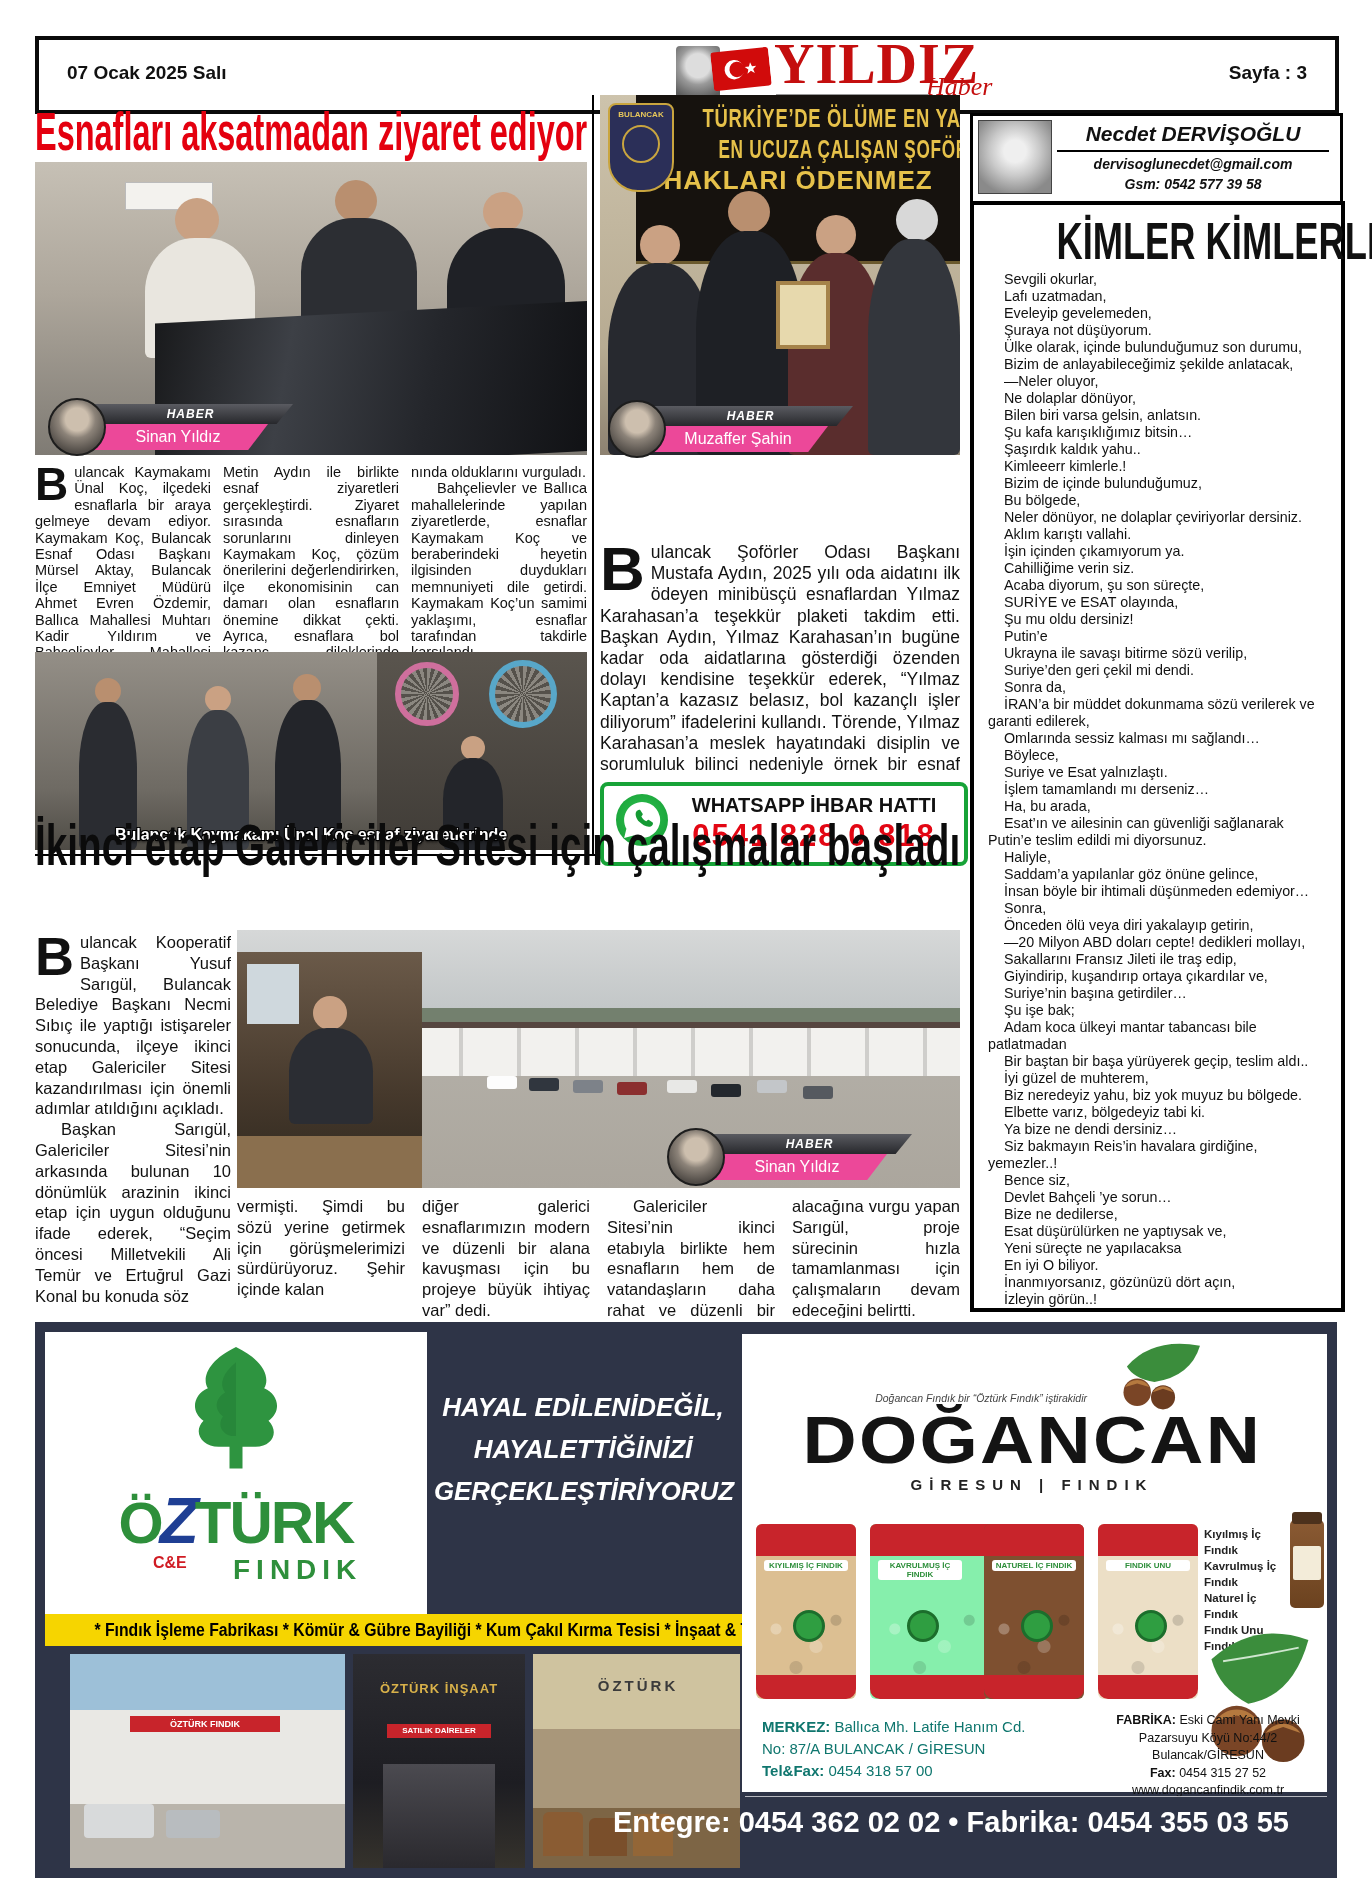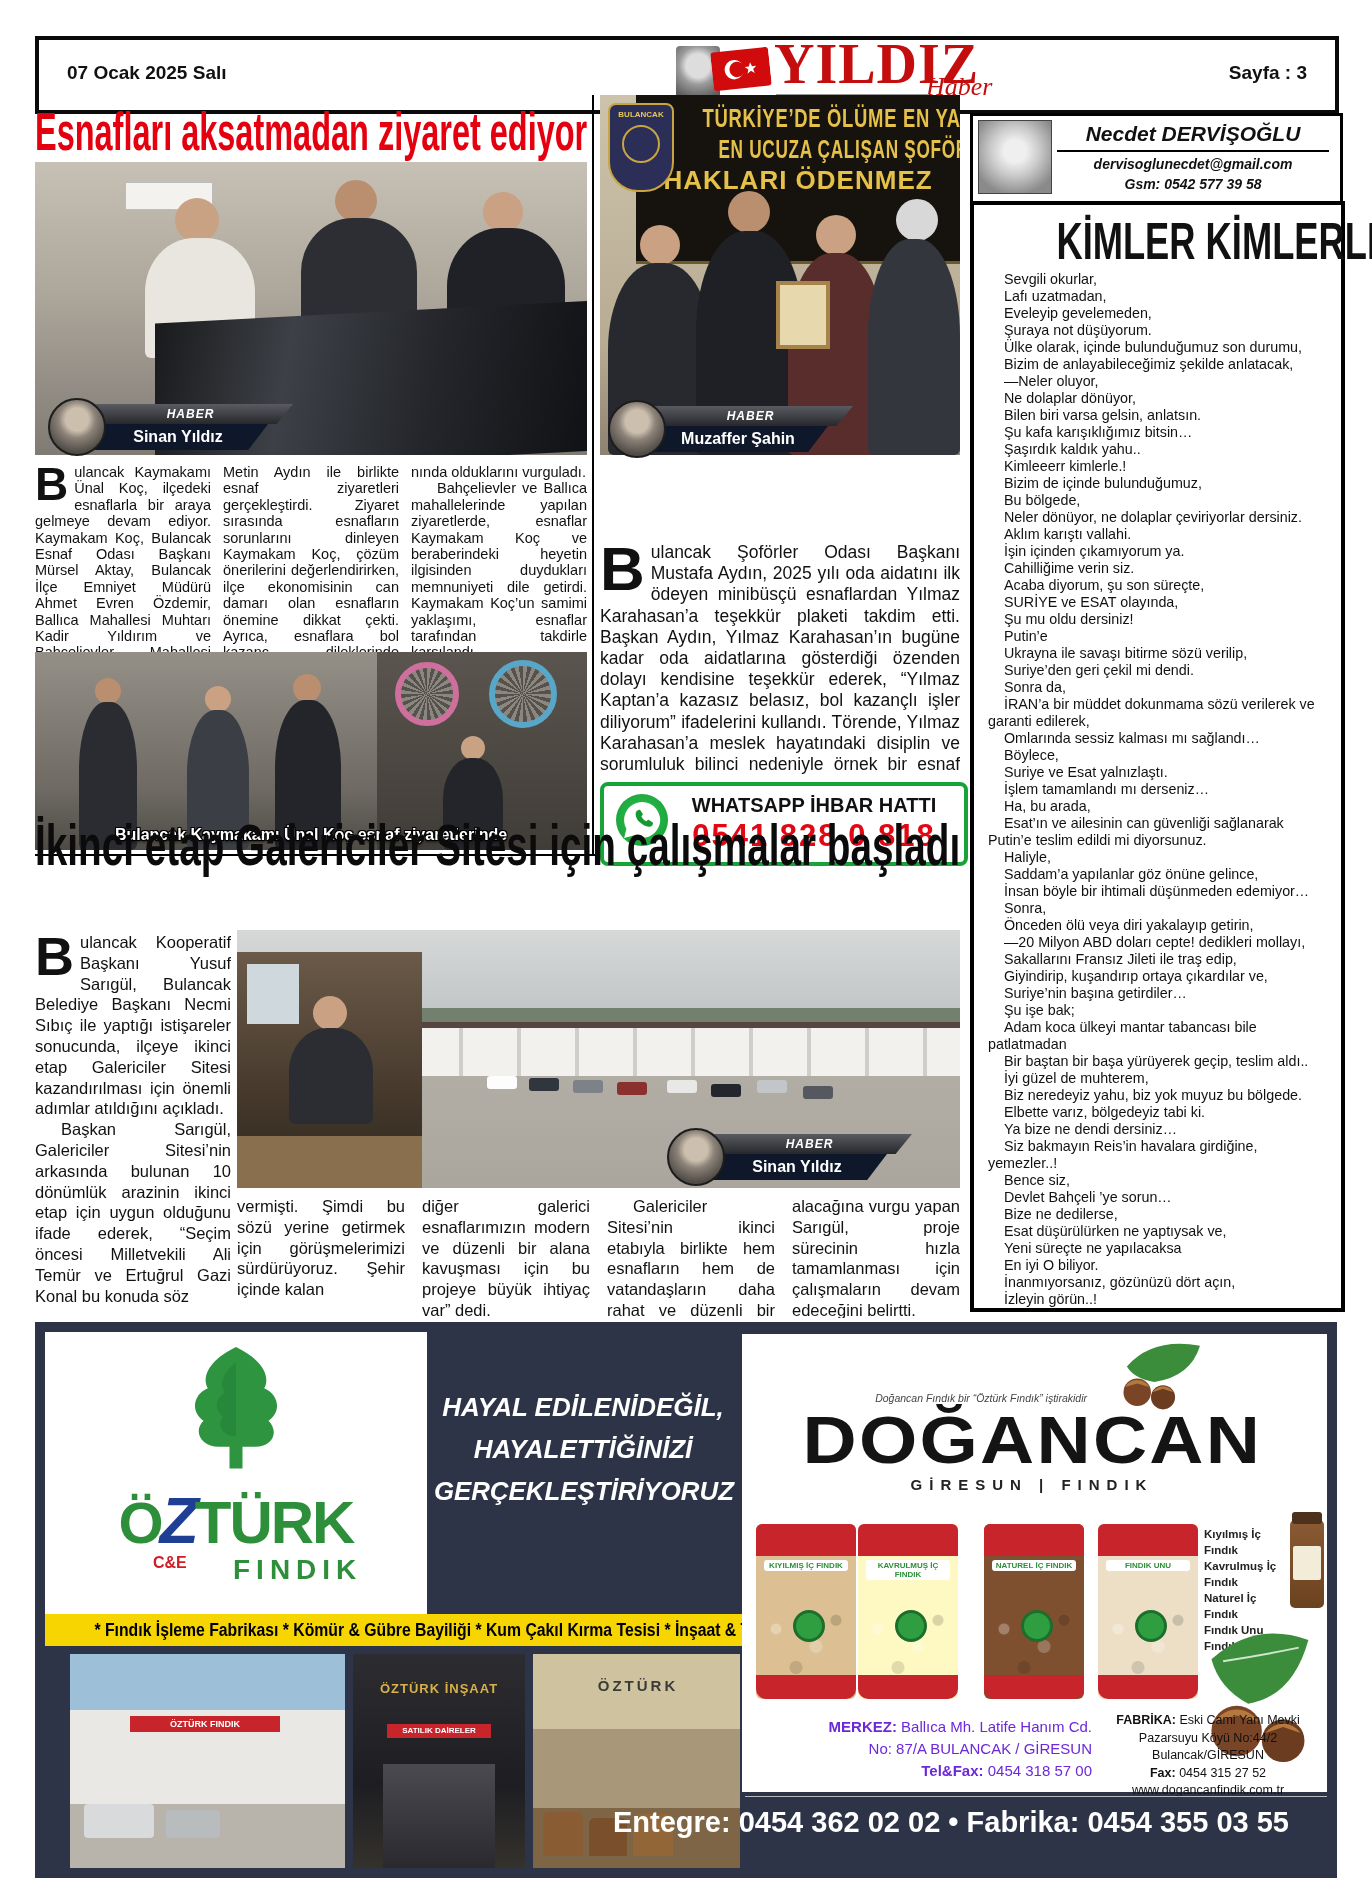--- a/index.html
+++ b/index.html
@@ -49,22 +49,22 @@
           border-radius:8px 8px 30px 30px;text-align:center;color:#e7c75a;font-size:8px;font-weight:bold;padding-top:5px;}
   .shield .ring{position:absolute;left:12px;top:20px;width:34px;height:34px;border:2px solid #c9a53f;border-radius:50%;}
   
   .byline{width:270px;height:60px;}
   .byline .avatar{position:absolute;left:0;top:2px;width:54px;height:54px;border-radius:50%;z-index:3;
       border:2px solid #1d1d1d;background:radial-gradient(circle at 50% 36%,#cdbfae 0 26%,#8c8379 42%,#504b46 75%);}
   .byline .strip{position:absolute;left:40px;color:#fff;}
   .byline .dark{top:8px;width:205px;height:20px;background:linear-gradient(#5a5b61,#27282c);
       clip-path:polygon(0 0,100% 0,92% 100%,0 100%);font-size:12px;font-style:italic;font-weight:bold;
       text-align:center;line-height:20px;letter-spacing:1px;}
-  .byline .red{top:28px;width:180px;height:26px;background:#0f172a;
-      clip-path:polygon(0 0,100% 0,89% 100%,0 100%);font-size:16px;font-weight:bold;
+  .byline .red{top:28px;width:180px;height:26px;background:#ec4899;
+      clip-path:polygon(0 0,100% 0,89% 100%,0 100%);font-size:16px;font-weight:normal;
       text-align:center;line-height:26px;}
   
   .copy{font-size:14.5px;line-height:16.4px;text-align:justify;}
   .copy2{font-size:17.5px;line-height:21.2px;text-align:justify;}
   .copy3{font-size:16.5px;line-height:20.8px;text-align:justify;}
   .dropcap{float:left;font-weight:bold;line-height:.82;padding:2px 6px 0 0;}
   .indent{text-indent:26px;}
   .vdiv{left:592px;top:95px;width:2px;height:760px;background:#000;}
   .hdiv{left:35px;top:854px;width:925px;height:2px;background:#000;}
   
@@ -125,21 +125,21 @@
   .bag .nuts{position:absolute;inset:0;background:
       radial-gradient(circle at 20% 60%,rgba(255,255,255,.28) 0 5px,transparent 6px),
       radial-gradient(circle at 60% 70%,rgba(255,255,255,.22) 0 6px,transparent 7px),
       radial-gradient(circle at 80% 55%,rgba(0,0,0,.15) 0 5px,transparent 6px),
       radial-gradient(circle at 40% 82%,rgba(0,0,0,.12) 0 6px,transparent 7px);}
   .dg-list{position:absolute;left:462px;top:192px;width:88px;font-size:11.5px;font-weight:bold;line-height:16px;color:#222;}
   .jar{position:absolute;left:548px;top:186px;width:34px;height:88px;background:linear-gradient(#8a5a33,#6b421f);
        border-radius:5px;}
   .jar:before{content:"";position:absolute;left:2px;top:-8px;width:30px;height:12px;background:#4c311c;border-radius:3px;}
   .jar .jl{position:absolute;left:3px;top:26px;width:28px;height:34px;background:#f3ecd9;border-radius:2px;}
-  .dg-merkez{position:absolute;left:20px;top:382px;width:330px;text-align:right;font-size:15px;line-height:22px;color:#6d28d9;}
+  .dg-merkez{position:absolute;left:20px;top:382px;width:330px;text-align:left;font-size:15px;line-height:22px;color:#0f766e;}
   .dg-fab{position:absolute;left:355px;top:378px;width:222px;text-align:center;font-size:12.5px;line-height:17.5px;color:#111;}
   .adline{position:absolute;left:710px;top:474px;width:582px;height:1px;background:rgba(255,255,255,.65);}
   .entegre{position:absolute;left:540px;top:484px;width:752px;text-align:center;color:#fff;
            font-weight:bold;font-size:29px;}
   b.lb{font-weight:bold;}
 </style>
 </head>
 <body>
 
 <div id="canvas">
@@ -420,21 +420,21 @@
       </div>
       <div class="dg-sub">GİRESUN | FINDIK</div>
 
       <div class="bag" style="left: 14px; background: rgb(220, 191, 146);">
         <div class="nuts"></div>
           <div class="top"></div>
           <div class="bot"></div>
         <div class="lbl">KIYILMIŞ İÇ FINDIK</div>
           <div class="seal"></div>
       </div>
-      <div class="bag" style="left: 116px; background: #fef9c3;">
+      <div class="bag" style="left: 128px; background: #86efac; padding-left: 24px;">
         <div class="nuts"></div>
           <div class="top"></div>
           <div class="bot"></div>
         <div class="lbl">KAVRULMUŞ İÇ FINDIK</div>
           <div class="seal"></div>
       </div>
       <div class="bag" style="left: 242px; background: rgb(126, 80, 48);">
         <div class="nuts"></div>
           <div class="top"></div>
           <div class="bot"></div>

